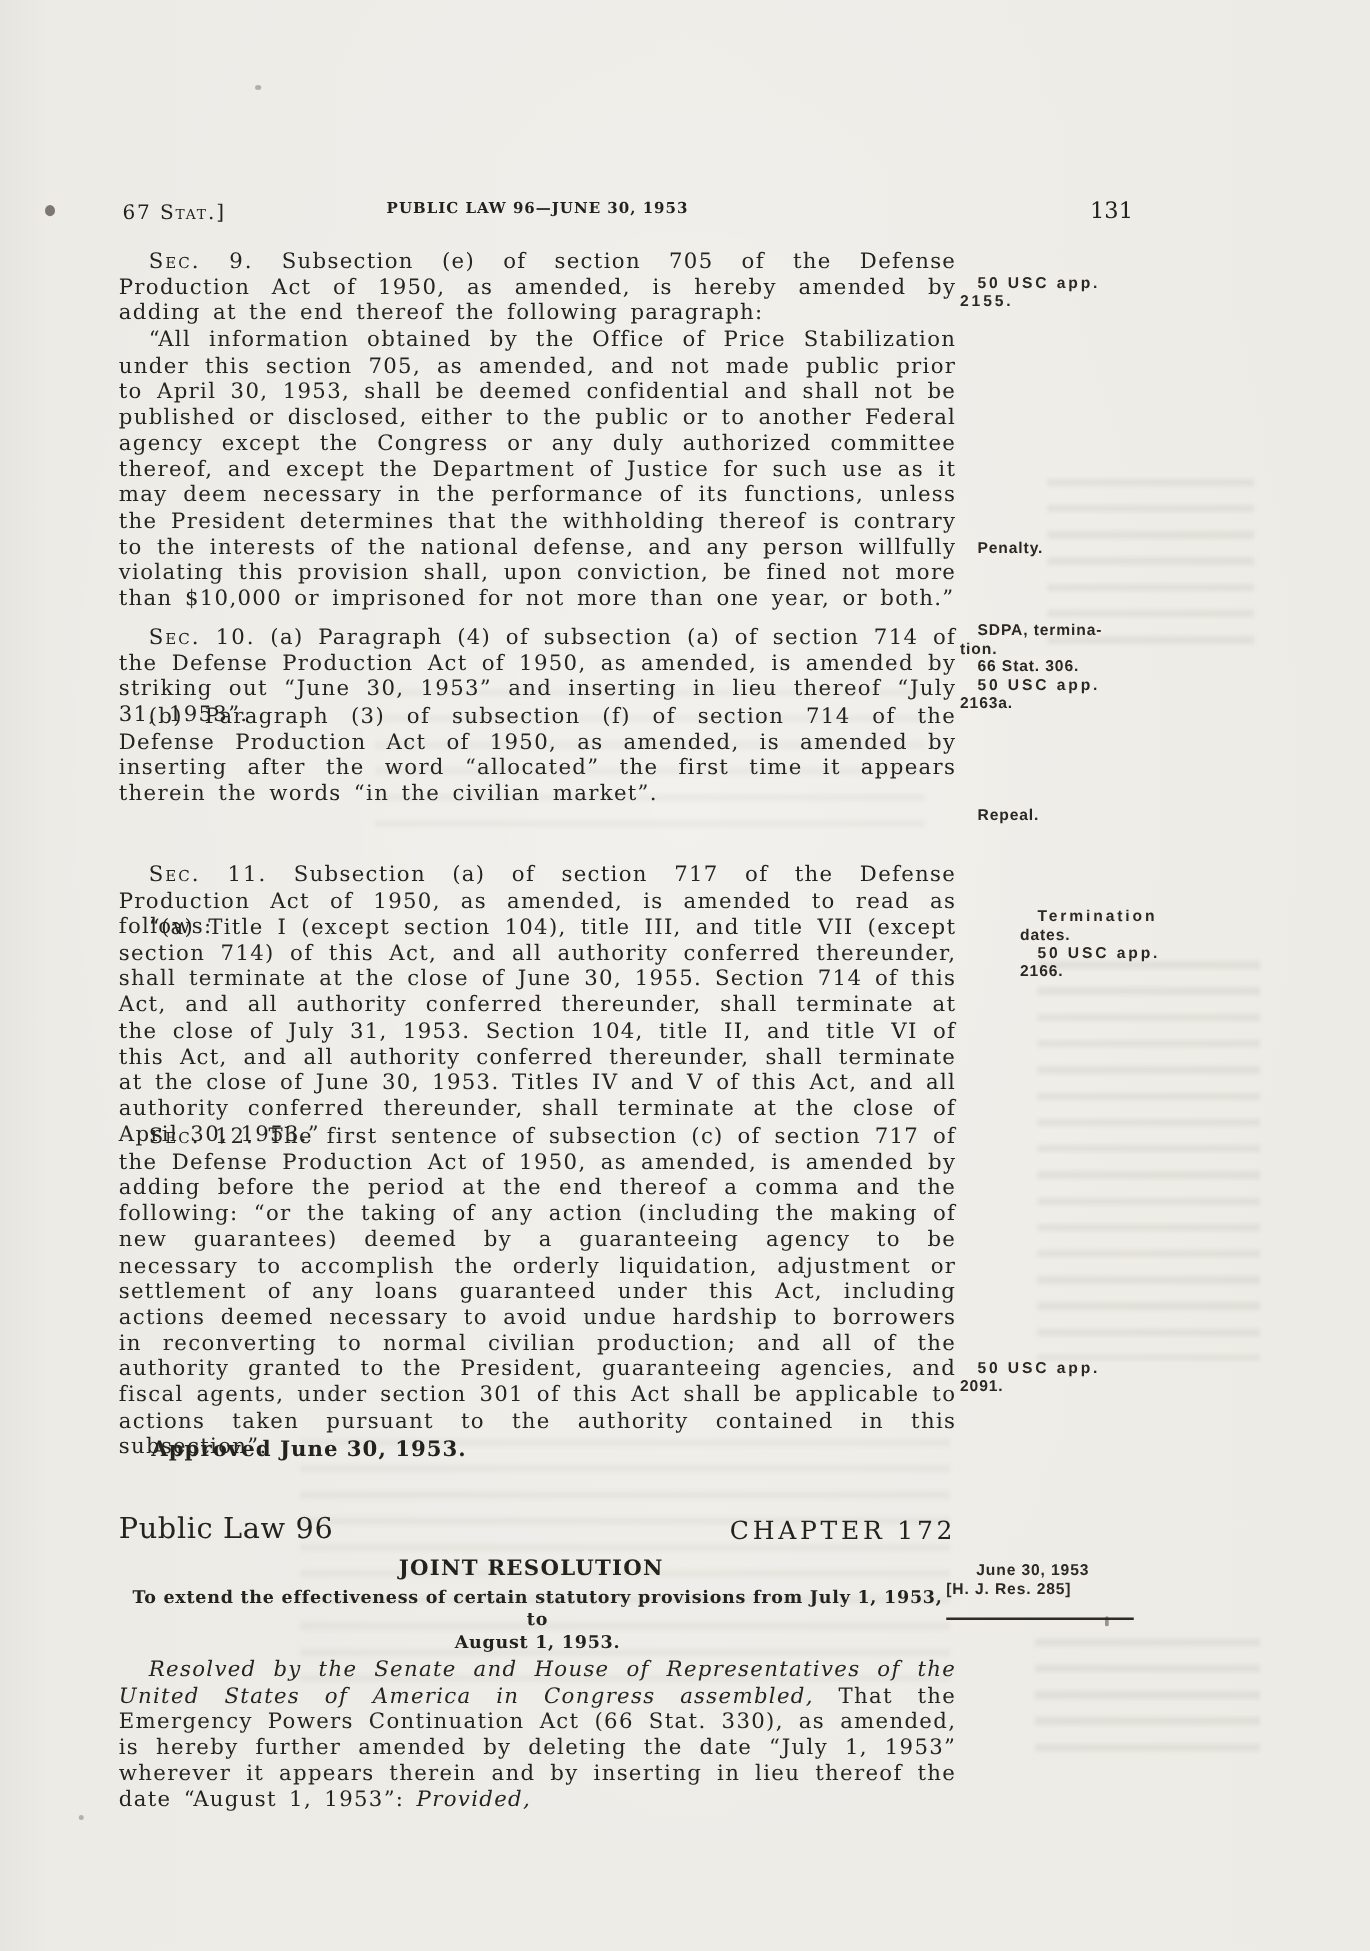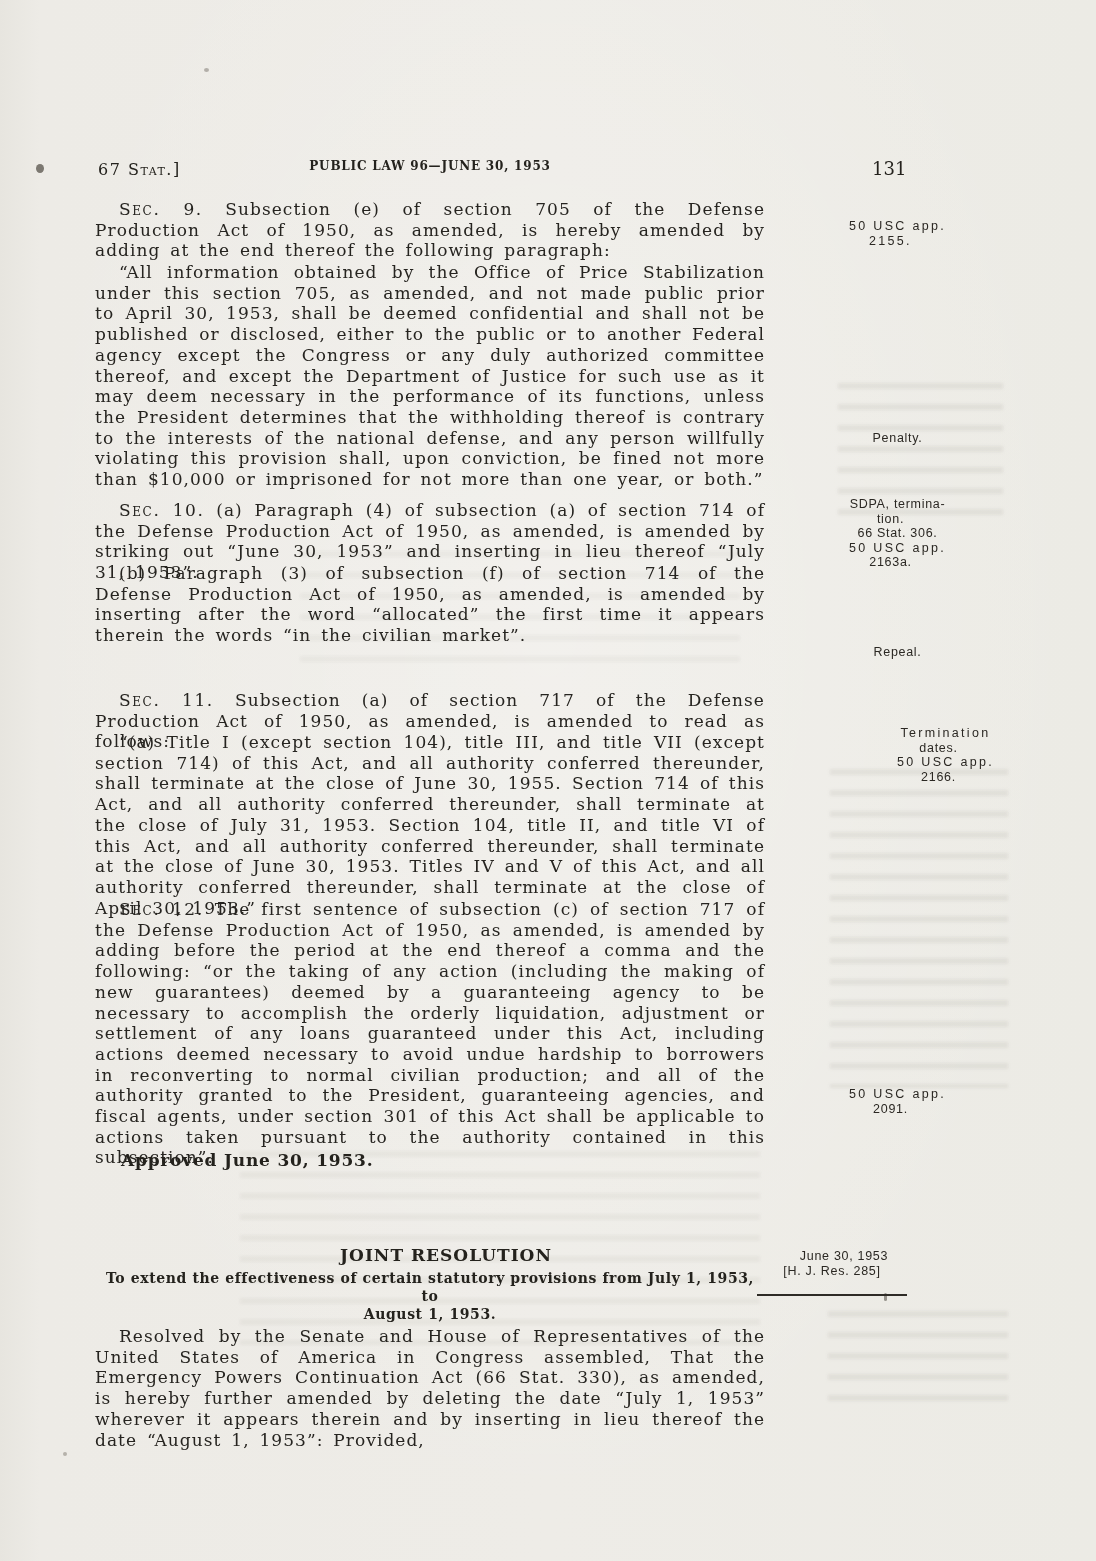--- a/index.html
+++ b/index.html
@@ -18,42 +18,42 @@
   }
   
   .para{
     position:absolute;left:95px;width:670px;margin:0;
     font-size:17px;line-height:20.7px;
     text-align:justify;text-indent:24px;
     letter-spacing:1.05px;word-spacing:3.4px;
     color:#262420;
   }
   .sc{font-variant:small-caps;letter-spacing:1.6px;}
-  .it{margin-top:36px;}
+  .it{font-style:italic;margin-top:36px;}
   
   .hdr-stat{position:absolute;left:98px;top:160px;font-size:16px;letter-spacing:1.5px;font-variant:small-caps;}
   .hdr-title{position:absolute;left:95px;top:159px;width:670px;text-align:center;
     font-size:12px;font-weight:bold;letter-spacing:0.8px;}
   .hdr-page{position:absolute;left:872px;top:158px;font-size:18px;}
   
   .approved{position:absolute;left:95px;top:1150px;font-size:17px;font-weight:bold;
     letter-spacing:0.8px;padding-left:26px;}
   
   .pl-row{position:absolute;left:95px;top:1210px;width:670px;height:28px;}
   .pl-name{position:absolute;left:0;top:0;font-size:23px;letter-spacing:0.5px;}
   .pl-chapter{position:absolute;right:0;top:2px;font-size:20px;letter-spacing:3px;}
-  .jr-title{position:absolute;left:111px;top:1245px;width:670px;text-align:center;
+  .jr-title{position:absolute;left:90px;top:1245px;width:670px;text-align:center;
     font-size:17px;font-weight:bold;letter-spacing:1px;}
   .jr-purpose{position:absolute;left:95px;top:1269px;width:670px;text-align:center;
     font-size:14px;font-weight:bold;letter-spacing:0.6px;line-height:18px;margin:0;}
   
   .mnote{position:absolute;left:768px;width:245px;
     font-family:"Liberation Sans", sans-serif;
-    font-size:12.5px;font-weight:normal;line-height:14.6px;
-    letter-spacing:0.7px;color:#2b2823;text-align:center;}
+    font-size:12.5px;font-weight:bold;line-height:14.6px;
+    letter-spacing:0.7px;color:#2b2823;}
   .mn-line{white-space:nowrap;}
   .ind{padding-left:14px;}
   .ind2{padding-left:24px;}
   .spaced{letter-spacing:2.3px;}
   .mnote-underlined{left:757px;width:150px;border-bottom:2px solid #2e2b26;padding-bottom:16px;}
   
   .ghost{position:absolute;filter:blur(1.6px);pointer-events:none;
     background:repeating-linear-gradient(180deg,
       rgba(0,0,0,0) 0 11px, rgba(118,114,100,0.10) 11px 17px, rgba(0,0,0,0) 17px 21px);}
   
@@ -89,20 +89,24 @@
 
 
   <p class="para" style="top:690px;"><span class="sc">Sec. 11.</span><span> Subsection (a) of section 717 of the Defense Production Act of 1950, as amended, is amended to read as follows:</span></p>
 
   <p class="para" style="top:732px;"><span>“(a) Title I (except section 104), title III, and title VII (except section 714) of this Act, and all authority conferred thereunder, shall terminate at the close of June 30, 1955. Section 714 of this Act, and all authority conferred thereunder, shall terminate at the close of July 31, 1953. Section 104, title II, and title VI of this Act, and all authority conferred thereunder, shall terminate at the close of June 30, 1953. Titles IV and V of this Act, and all authority conferred thereunder, shall terminate at the close of April 30, 1953.”</span></p>
 
   <p class="para" style="top:899px;"><span class="sc">Sec. 12.</span><span> The first sentence of subsection (c) of section 717 of the Defense Production Act of 1950, as amended, is amended by adding before the period at the end thereof a comma and the following: “or the taking of any action (including the making of new guarantees) deemed by a guaranteeing agency to be necessary to accomplish the orderly liquidation, adjustment or settlement of any loans guaranteed under this Act, including actions deemed necessary to avoid undue hardship to borrowers in reconverting to normal civilian production; and all of the authority granted to the President, guaranteeing agencies, and fiscal agents, under section 301 of this Act shall be applicable to actions taken pursuant to the authority contained in this subsection”.</span></p>
 
   <div class="approved">Approved June 30, 1953.</div>
 
+  <div class="pl-row">
+    <span class="pl-name">Public Law 96</span>
+    <span class="pl-chapter">CHAPTER 172</span>
+  </div>
   <div class="jr-title">JOINT RESOLUTION</div>
   <p class="jr-purpose"><span>To extend the effectiveness of certain statutory provisions from July 1, 1953, to</span><br><span>August 1, 1953.</span></p>
 
   <p class="para" style="top:1326px;"><span class="it">Resolved by the Senate and House of Representatives of the United States of America in Congress assembled,</span><span> That the Emergency Powers Continuation Act (66 Stat. 330), as amended, is hereby further amended by deleting the date “July 1, 1953” wherever it appears therein and by inserting in lieu thereof the date “August 1, 1953”: </span><span class="it">Provided,</span></p>
 
   <div class="mnote" style="top:219px;">
     <div class="mn-line ind spaced">50 USC app.</div>
     <div class="mn-line spaced">2155.</div>
   </div>
 

